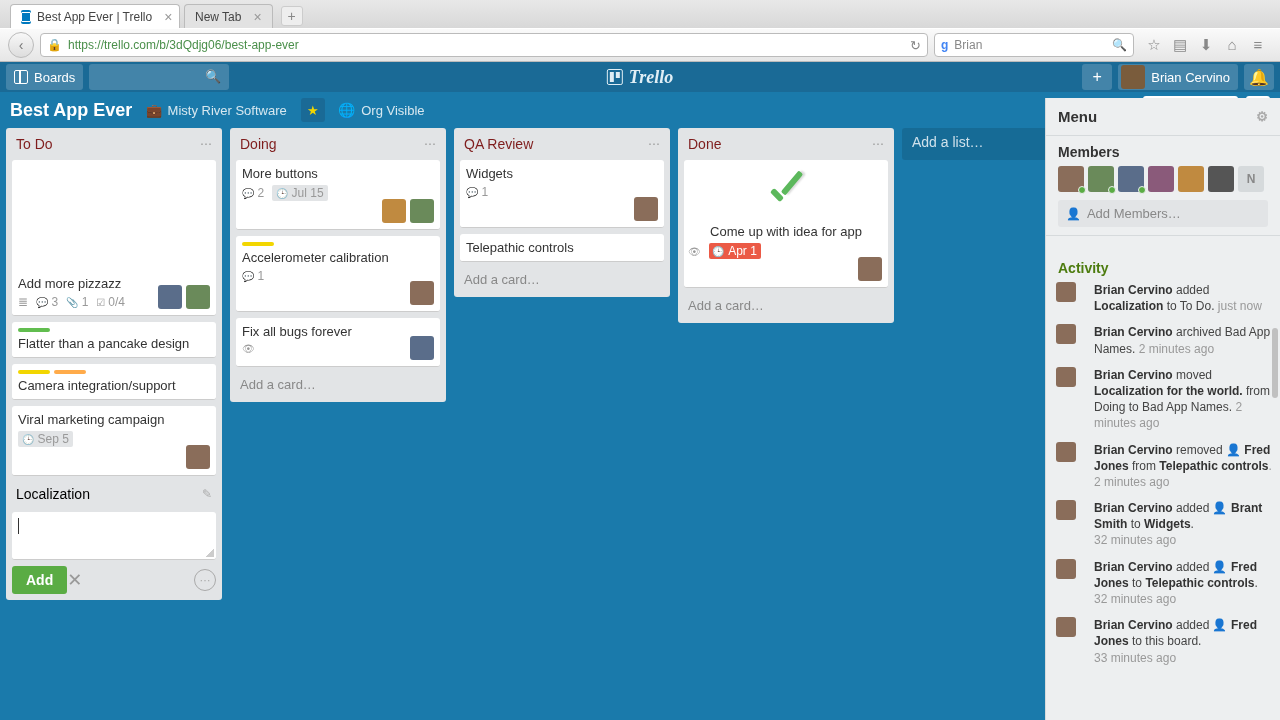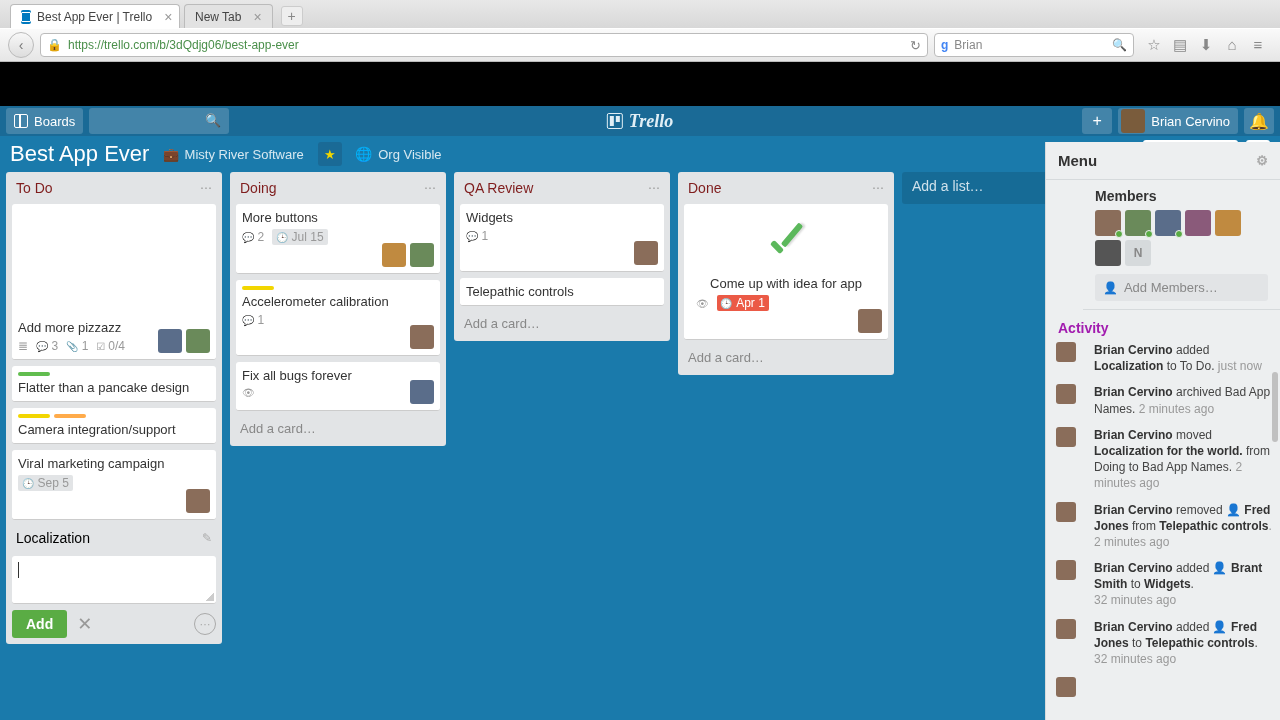--- a/index.html
+++ b/index.html
@@ -16,38 +16,38 @@
 .navbtn { width: 26px; height: 26px; border-radius: 50%; background: linear-gradient(#f8f8f8,#ddd); border:1px solid #bbb; display:flex; align-items:center; justify-content:center; color:#777; font-size:14px; }
 .urlfield { flex: 1; display: flex; align-items: center; height: 24px; background: #fff; border: 1px solid #bbb; border-radius: 4px; padding: 0 6px; font-size: 12px; color: #333; gap:6px; }
 .urlfield .https { color: #4a8f4a; }
 .searchfield { width: 200px; display: flex; align-items: center; height: 24px; background: #fff; border: 1px solid #bbb; border-radius: 4px; padding: 0 6px; font-size: 12px; color: #888; gap:6px; }
 .toolbar-icons { display: flex; gap: 10px; color: #888; font-size: 15px; padding: 0 6px; }
 .toolbar-icons span { display:inline-block; width:16px; text-align:center; }
 .reload { margin-left:auto; color:#888; font-size:13px; }
 
 
 .app { position: relative; background: #1a7aab; height: calc(720px - 62px); }
-.header { height: 30px; background: #1a6a96; display: flex; align-items: center; padding: 0 6px; gap: 6px; color:#fff;margin-top:44px; }
+.header { height: 30px; background: #1a6a96; display: flex; align-items: center; padding: 0 6px; gap: 6px; color:#fff; }
 .hbtn { height: 26px; background: rgba(255,255,255,0.18); border-radius: 3px; display: flex; align-items: center; padding: 0 8px; font-size: 13px; color:#fff; gap:6px; }
 .hbtn.iconOnly { width: 30px; justify-content: center; padding: 0; font-size: 16px; }
 .boards-icon { width:14px; height:14px; display:inline-block; position:relative; }
 .boards-icon::before { content:""; position:absolute; inset:0; border:1.5px solid #fff; border-radius:2px; }
 .boards-icon::after { content:""; position:absolute; left:5px; top:1px; bottom:1px; width:1.5px; background:#fff; }
 .searchbox { width: 140px; position: relative; }
 .searchbox .mag { position:absolute; right:8px; top:5px; color:#fff; }
 .logo { position:absolute; left:50%; transform:translateX(-50%); display:flex; align-items:center; gap:6px; font-family: Georgia, serif; font-style: italic; font-weight:bold; font-size:18px; color:#e0eef5; }
 .logo-icon { width:16px; height:16px; border:1.5px solid #e0eef5; border-radius:2px; position:relative; }
 .logo-icon::before { content:""; position:absolute; left:2px; top:2px; width:4px; height:10px; background:#e0eef5; }
 .logo-icon::after { content:""; position:absolute; right:2px; top:2px; width:4px; height:6px; background:#e0eef5; }
 .header .spacer { flex:1; }
 .avatar-sm { width:24px; height:24px; border-radius:3px; background:#7a5c3c; }
 .bell { font-size:15px; }
 
 .boardbar { height: 36px; display: flex; align-items: center; padding: 0 10px; gap: 14px; color:#fff; font-size:13px; }
-.boardname { font-size: 22px; font-weight: normal; }
+.boardname { font-size: 18px; font-weight: bold; }
 .bb-item { display:flex; align-items:center; gap:5px; color:#d7e8f0; font-size:13px; }
 .star-btn { width:24px; height:24px; background:#1a6a96; border-radius:3px; display:flex; align-items:center; justify-content:center; font-size:13px; color:#f2d600; }
 .globe { font-size:14px; }
 .bb-right { margin-left:auto; display:flex; align-items:center; gap:8px; }
 .calendar-btn { background:#fff; color:#5c6b75; height:28px; padding:0 10px; border-radius:3px; display:flex; align-items:center; gap:6px; font-size:13px; }
 .chev-btn { background:#fff; color:#5c6b75; height:28px; width:24px; border-radius:3px; display:flex; align-items:center; justify-content:center; font-size:13px; }
 
 .board { position:absolute; top:66px; left:0; right:210px; bottom:0; padding: 0 6px; display:flex; gap:8px; align-items:flex-start; overflow:hidden; }
 .list { width: 216px; background:#e2e4e6; border-radius:3px; padding:6px; display:flex; flex-direction:column; gap:6px; flex-shrink:0; }
 .list-header { display:flex; align-items:center; justify-content:space-between; padding:2px 4px; }
@@ -64,53 +64,53 @@
 .desc::before{content:"≣";font-size:12px}
 .comment::before{content:"💬";font-size:10px}
 .clip::before{content:"📎";font-size:10px}
 .check::before{content:"☑";font-size:10px}
 .clock::before{content:"🕒";font-size:10px}
 .due { background:#e2e4e6; padding:1px 4px; border-radius:2px; }
 .due.red { background:#eb5a46; color:#fff; }
 .members { display:flex; gap:4px; position:absolute; right:6px; bottom:6px; }
 .mem { width:24px; height:24px; border-radius:3px; background:#8a6d5a; }
 .mem.a{background:#6a8a5a}.mem.b{background:#5a6d8a}.mem.c{background:#8a5a7a}.mem.d{background:#c08a40}
-.card.checked { text-align:center; padding:12px; }
+.card.checked { text-align:center; padding:4px; }
 .checkmark { width:48px; height:48px; margin:4px auto 8px; position:relative; }
 .checkmark::before { content:""; position:absolute; left:8px; top:24px; width:14px; height:6px; background:#5cb85c; transform:rotate(45deg); border-radius:2px; }
 .checkmark::after { content:""; position:absolute; left:16px; top:12px; width:28px; height:6px; background:#5cb85c; transform:rotate(-50deg); border-radius:2px; box-shadow:2px 2px 2px rgba(0,0,0,0.15); }
 .add-card { color:#888; font-size:13px; padding:4px; }
 .add-list-btn { width:160px; background:rgba(0,0,0,0.12); color:#cfe1eb; height:32px; border-radius:3px; padding:6px 10px; font-size:14px; flex-shrink:0; }
 
 
 .composer-title { padding:4px; display:flex; justify-content:space-between; align-items:center; }
 .composer-title .pencil { color:#aaa; font-size:12px; }
 .composer-area { background:#fff; border-radius:3px; border-bottom:1px solid #ccc; height:48px; padding:6px; position:relative; }
 .composer-area::after { content:""; position:absolute; right:2px; bottom:2px; width:8px; height:8px; background:linear-gradient(135deg, transparent 50%, #ccc 50%); }
 .composer-cursor { border-left:1px solid #333; height:16px; }
-.composer-actions { display:flex; align-items:center; gap:10px; }
+.composer-actions { display:flex; align-items:center; }
 .add-btn { background:#5aac44; color:#fff; font-weight:bold; border-radius:3px; padding:6px 14px; font-size:14px; }
 .close-x { color:#999; font-size:18px; }
 .ellipsis-circle { margin-left:auto; width:22px; height:22px; border:1.5px solid #aaa; border-radius:50%; display:flex; align-items:center; justify-content:center; color:#aaa; font-size:11px; }
 
 
 .sidebar { position:absolute; top:36px; right:0; bottom:0; width:235px; background:#edeff0; border-left:1px solid #d6dadc; display:flex; flex-direction:column; }
 .sidebar h3 { font-size:15px; color:#333; padding:10px 12px; display:flex; justify-content:space-between; align-items:center; border-bottom:1px solid #d6dadc; }
 .gear { color:#aaa; font-size:13px; }
-.section { padding:8px 12px; border-bottom:1px solid #d6dadc;margin-left:37px; }
+.section { padding:8px 12px; border-bottom:1px solid #d6dadc; }
 .section h4 { font-size:14px; margin-bottom:6px; color:#333; }
 .members-row { display:flex; flex-wrap:wrap; gap:4px; }
 .members-row .mem { width:26px; height:26px; border-radius:3px; position:relative; }
 .members-row .mem.initial { background:#d6dadc; color:#888; display:flex; align-items:center; justify-content:center; font-size:12px; font-weight:bold; }
 .dot { position:absolute; right:-2px; bottom:-2px; width:8px; height:8px; border-radius:50%; background:#5aac44; border:1.5px solid #edeff0; }
 .add-members-btn { margin-top:8px; background:#e2e4e6; border-radius:3px; padding:6px 8px; color:#888; font-size:13px; display:flex; align-items:center; gap:6px; }
 .user-i { font-size:12px; }
 
 .activity-feed { flex:1; overflow:hidden; padding:6px 2px 6px 10px; }
-.activity-feed h4 { font-size:14px; margin:4px 2px 6px; color:#a21caf; }
+.activity-feed h4 { font-size:14px; margin:18px 2px 6px; color:#4d7c0f; }
 .act-item { display:flex; gap:18px; font-size:12px; color:#444; margin-bottom:10px; line-height:1.35; padding-right:6px; }
 .act-item .mem { width:20px; height:20px; flex-shrink:0; }
 .act-item b { color:#333; }
 .act-item .time { color:#999; }
 .scrollbar { position:absolute; right:2px; top:230px; width:6px; height:70px; background:#c0c0c0; border-radius:3px; }
 </style>
 </head>
 <body>
 
 <div class="browser-chrome">
@@ -397,18 +397,19 @@
       <div class="act-item">
           <span class="mem"></span>
           <div><b>Brian Cervino</b><span> added </span>👤 <b>Brant Smith</b><span> to </span><b>Widgets</b>.<br><span class="time">32 minutes ago</span></div>
         </div>
       <div class="act-item">
           <span class="mem"></span>
           <div><b>Brian Cervino</b><span> added </span>👤 <b>Fred Jones</b><span> to </span><b>Telepathic controls</b>.<br><span class="time">32 minutes ago</span></div>
         </div>
       <div class="act-item">
           <span class="mem"></span>
+          <div><b>Brian Cervino</b><span> added </span>👤 <b>Fred Jones</b><span> to this board. </span><br><span class="time">33 minutes ago</span></div>
         </div>
 
     </div>
     <div class="scrollbar"></div>
   </div>
 </div>
 
 </body></html>

